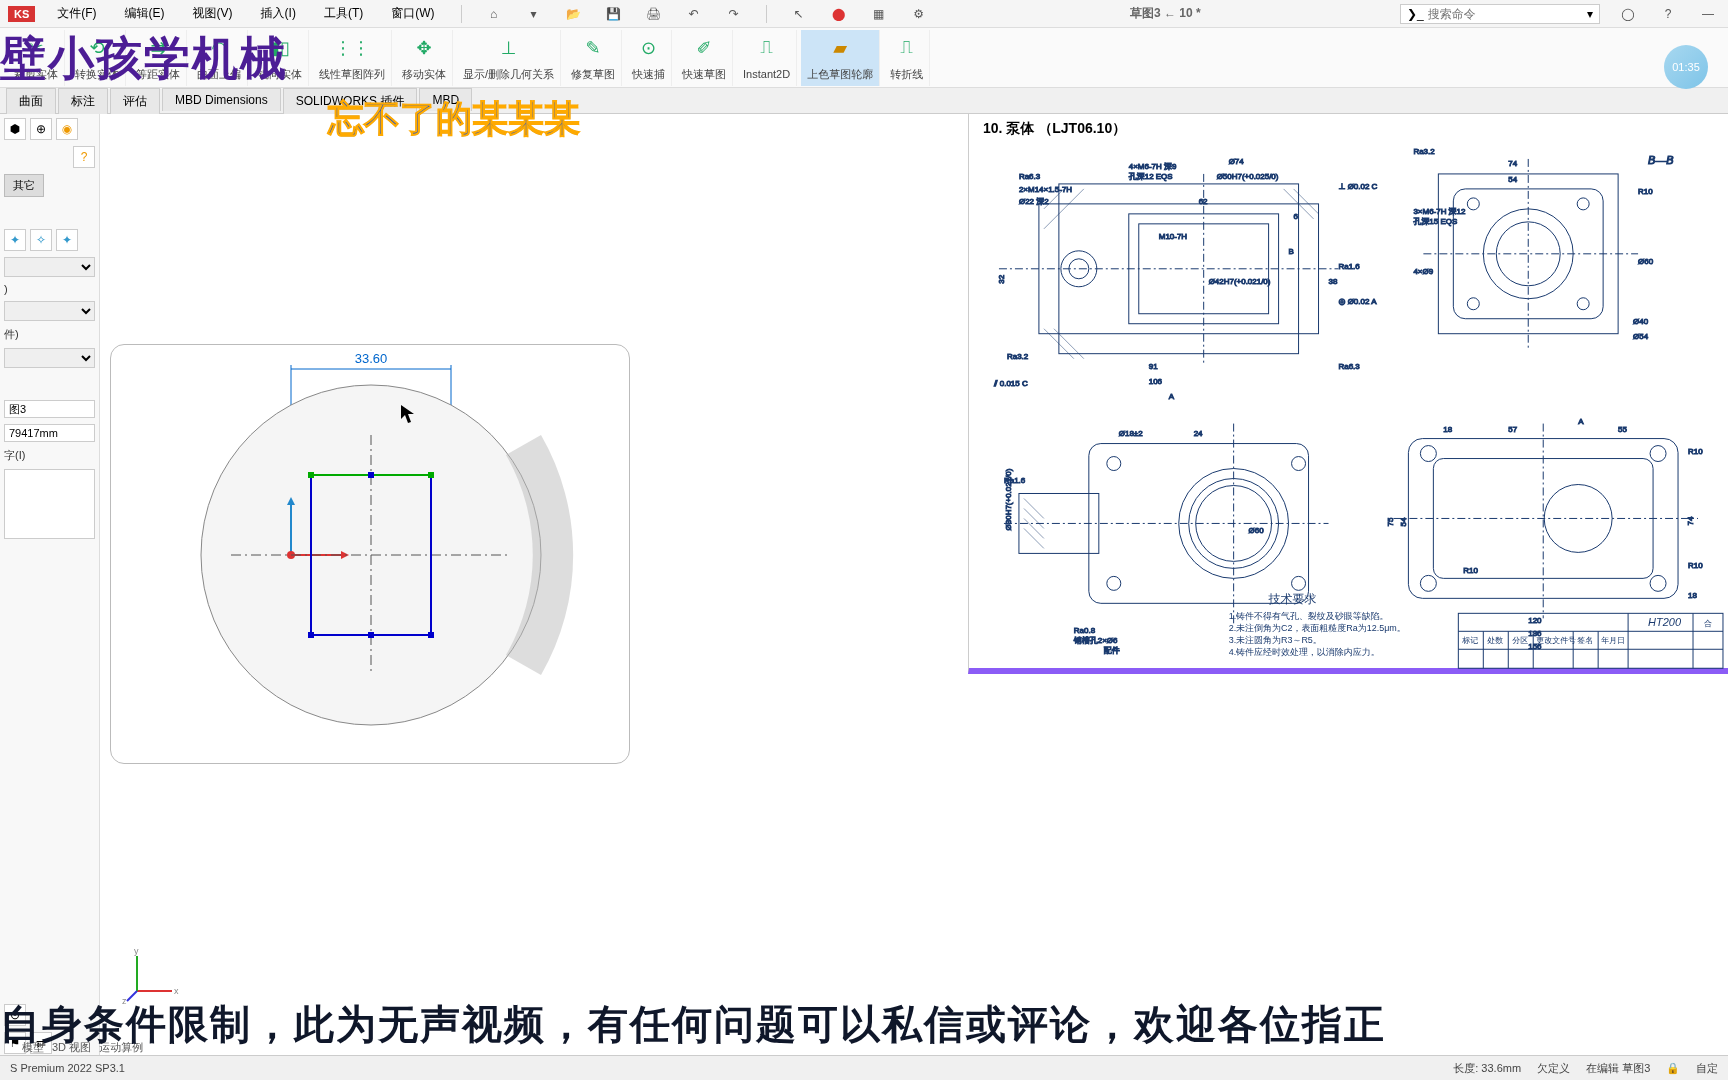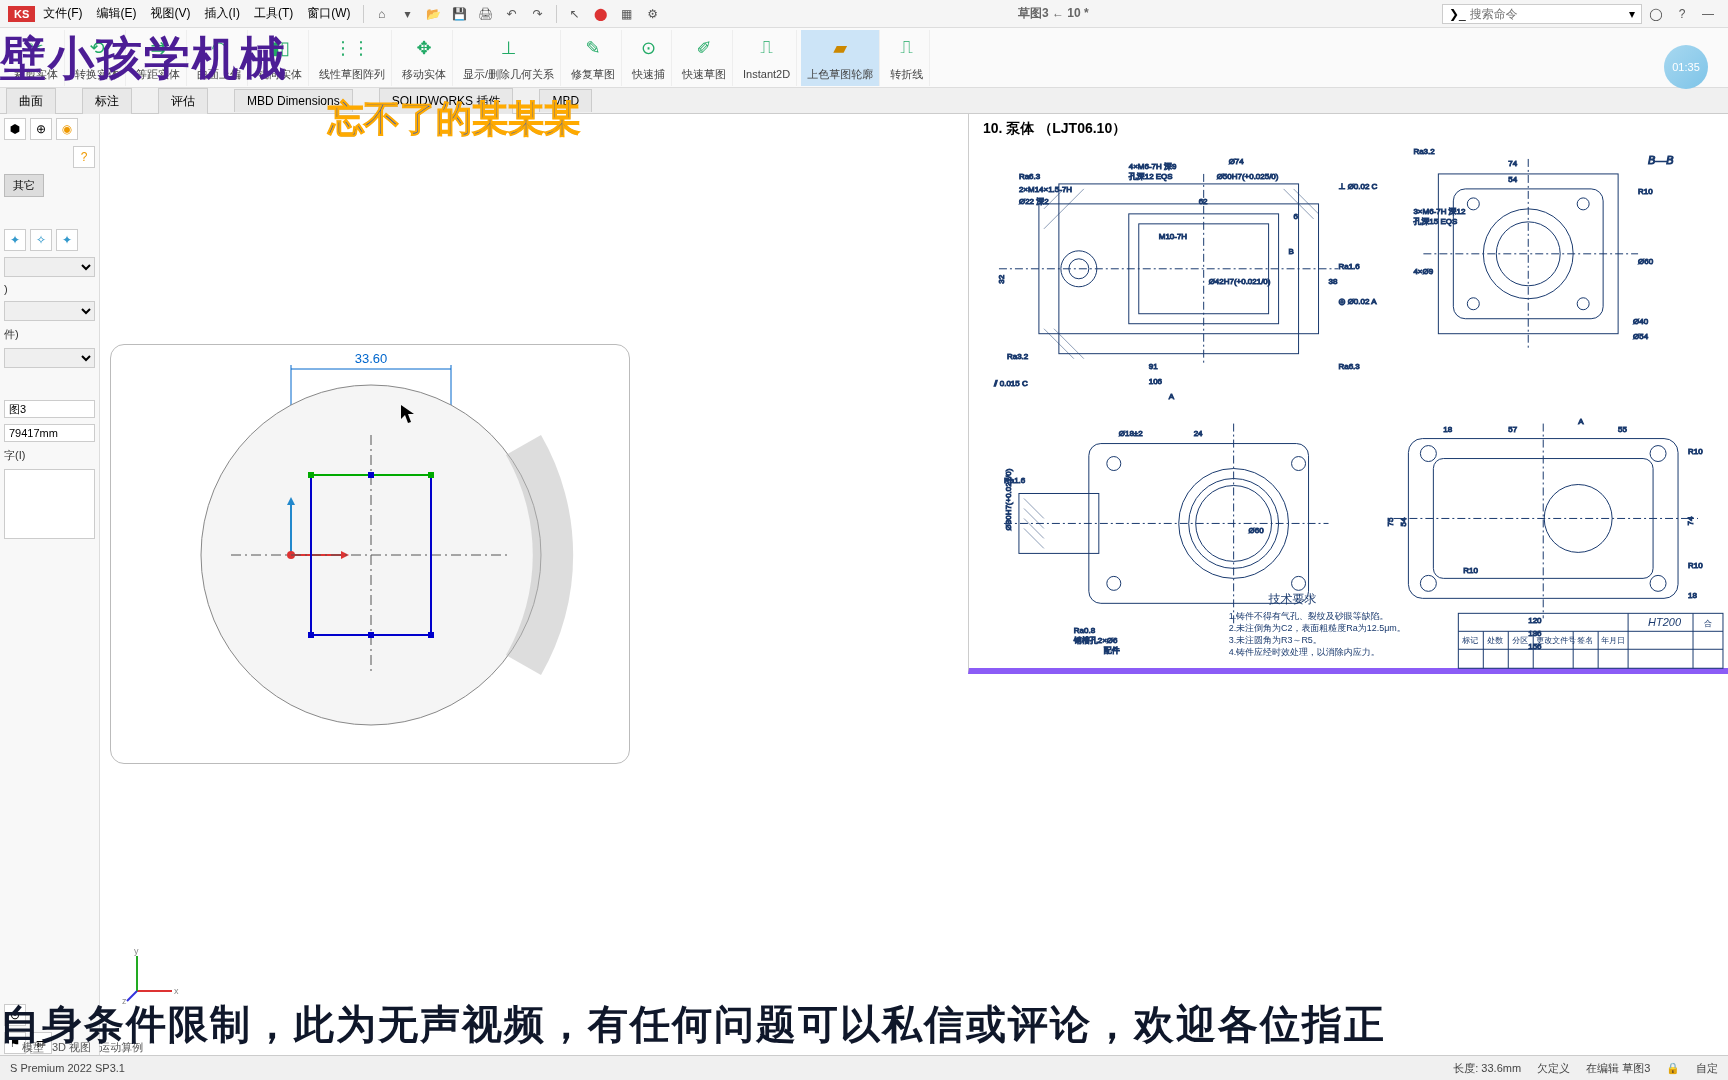--- a/index.html
+++ b/index.html
@@ -1,38 +1,38 @@
 <!DOCTYPE html>
 <html><head>
 <meta charset="utf-8">
 <style>
 * { margin:0; padding:0; box-sizing:border-box; font-family:"Microsoft YaHei",Arial,sans-serif; }
 body { width:1728px; height:1080px; background:#fff; overflow:hidden; position:relative; font-size:12px; }
 
 
-.menubar { height:28px; background:#f5f5f5; border-bottom:1px solid #ddd; display:flex; align-items:center; padding:0 8px; gap:2px; }
+.menubar { height:28px; background:#f5f5f5; border-bottom:1px solid #ddd; display:flex; align-items:center; padding:0 8px; gap:16px; }
 .menubar .logo { background:#d73333; color:#fff; font-weight:bold; padding:2px 6px; font-size:11px; }
 .menubar .mitem { padding:2px 6px; cursor:pointer; }
 .menubar .sep { width:1px; height:18px; background:#ccc; margin:0 4px; }
 .menubar .tbtn { width:24px; height:22px; display:flex; align-items:center; justify-content:center; cursor:pointer; color:#555; }
 .menubar .spacer { flex:1; }
 .menubar .docname { color:#666;font-weight:bold; }
 .menubar .search { display:flex; align-items:center; gap:4px; background:#fff; border:1px solid #ccc; padding:2px 6px; width:200px; }
 .menubar .search input { border:none; outline:none; flex:1; font-size:12px; }
 
 
 .ribbon { height:60px; background:#fafafa; border-bottom:1px solid #ddd; display:flex; align-items:center; padding:0 8px; gap:4px; }
 .rgroup { display:flex; flex-direction:column; align-items:center; padding:2px 6px; height:56px; justify-content:center; cursor:pointer; border-right:1px solid #eee; }
 .rgroup .ricon { width:24px; height:24px; display:flex; align-items:center; justify-content:center; color:#2a6; font-size:18px; }
 .rgroup .rlabel { font-size:11px; color:#444; text-align:center; line-height:12px; margin-top:8px; }
 .rgroup.sel { background:#cce4f7; }
 .time-badge { position:absolute; right:20px; top:45px; width:44px; height:44px; border-radius:50%; background:linear-gradient(135deg,#a8d8f0,#7ec4e8); display:flex; align-items:center; justify-content:center; color:#fff; font-size:11px; }
 
 
-.tabs { height:26px; background:#f0f0f0; border-bottom:1px solid #ccc; display:flex; align-items:center; padding-left:6px;gap:24px; }
+.tabs { height:26px; background:#f0f0f0; border-bottom:1px solid #ccc; display:flex; align-items:flex-start; padding-left:6px; }
 .tab { padding:4px 12px; background:#e8e8e8; border:1px solid #ccc; border-bottom:none; margin-right:2px; cursor:pointer; font-size:12px; }
 
 
 .main { display:flex; height:calc(100% - 28px - 60px - 26px - 22px); }
 .sidebar { width:100px; background:#f8f8f8; border-right:1px solid #ddd; padding:4px; display:flex; flex-direction:column; gap:6px; overflow:hidden; }
 .sidebar .srow { display:flex; gap:4px; align-items:center; }
 .sidebar .sbtn { width:22px; height:22px; border:1px solid #ccc; background:#fff; display:flex; align-items:center; justify-content:center; cursor:pointer; font-size:12px; }
 .sidebar .sinput { width:100%; border:1px solid #ccc; padding:2px 4px; font-size:11px; }
 .sidebar .slabel { font-size:11px; color:#333; }
 .sidebar .stab { padding:3px 8px; background:#ddd; border:1px solid #bbb; font-size:11px; width:fit-content; }

